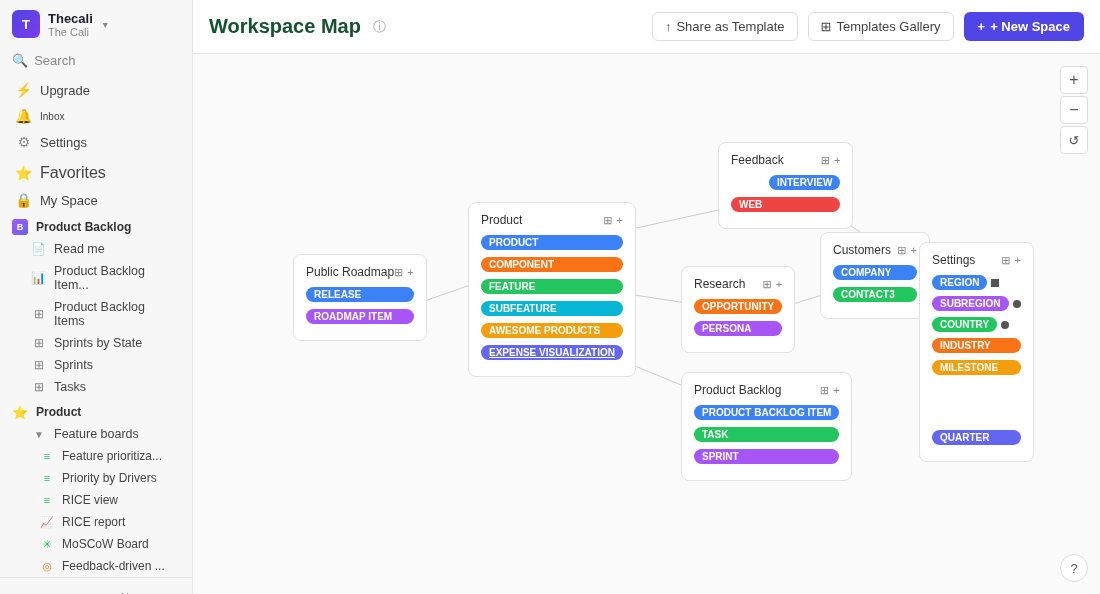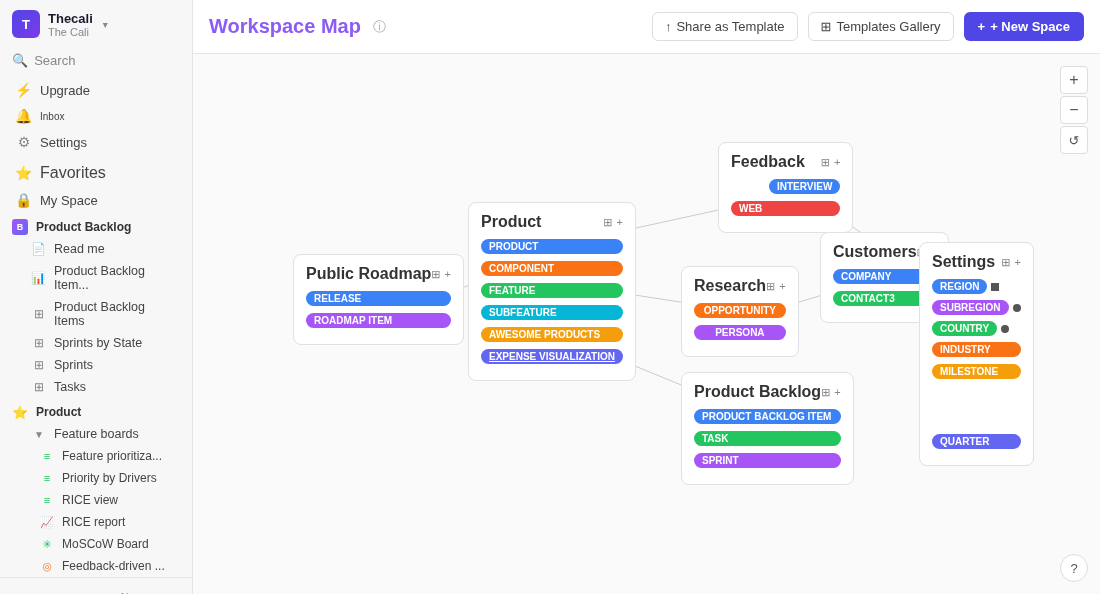--- a/index.html
+++ b/index.html
@@ -94,21 +94,21 @@
       background: #fff;
       overflow: hidden;
     }
 
     .topbar {
       display: flex; align-items: center;
       padding: 12px 16px;
       border-bottom: 1px solid #e5e5e7;
       gap: 8px;
     }
-    .page-title { font-size: 20px; font-weight: 700; color: #8b5cf6; }
+    .page-title { font-size: 20px; font-weight: 700; color: #14532d; }
     .title-icon { font-size: 13px; color: #aaa; margin-left: 4px; cursor: pointer; }
 
     .topbar-actions { margin-left: auto; display: flex; align-items: center; gap: 10px; }
     .topbar-btn {
       display: flex; align-items: center; gap: 5px;
       padding: 6px 12px;
       font-size: 13px; color: #444;
       border: 1px solid #ddd;
       border-radius: 6px;
       background: #fff;
@@ -149,21 +149,21 @@
       background: #fff;
       border: 1px solid #e0e0e5;
       border-radius: 8px;
       padding: 10px 12px 12px;
       min-width: 110px;
     }
     .ws-card-header {
       display: flex; align-items: center; justify-content: space-between;
       margin-bottom: 8px;
     }
-    .ws-card-title { font-size: 16px; font-weight: 700; color: #333; }
+    .ws-card-title { font-size: 12px; font-weight: 400; color: #333; }
     .ws-card-actions { display: flex; gap: 4px; align-items: center; }
     .ws-card-action-btn { font-size: 11px; color: #888; cursor: pointer; }
 
     .tag {
       display: inline-block;
       padding: 2px 8px;
       border-radius: 10px;
       font-size: 10px;
       font-weight: 600;
       color: white;
@@ -394,21 +394,21 @@
           <span class="ws-card-action-btn">⊞</span>
           <span class="ws-card-action-btn">+</span>
         </div>
       </div>
       <div class="tag-block">
         <span class="tag" style="background:#3b82f6;margin-left:38px;">INTERVIEW</span>
         <span class="tag" style="background:#ef4444;">WEB</span>
       </div>
     </div>
 
-    <div class="ws-card" style="left:488px;top:212px;min-width:110px;text-align:center;">
+    <div class="ws-card" style="left:488px;top:212px;min-width:110px;">
       <div class="ws-card-header">
         <span class="ws-card-title">Research</span>
         <div class="ws-card-actions">
           <span class="ws-card-action-btn">⊞</span>
           <span class="ws-card-action-btn">+</span>
         </div>
       </div>
       <div class="tag-block">
         <span class="tag" style="background:#f97316;">OPPORTUNITY</span>
         <span class="tag" style="background:#a855f7;">PERSONA</span>

